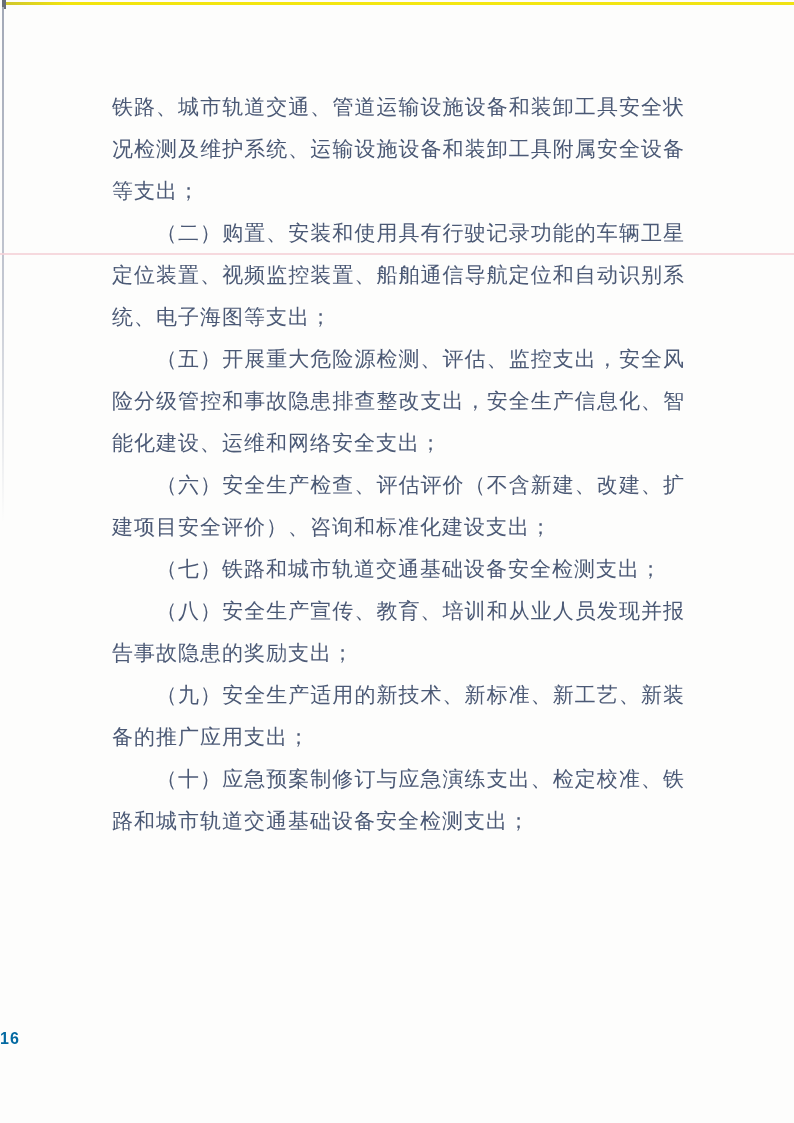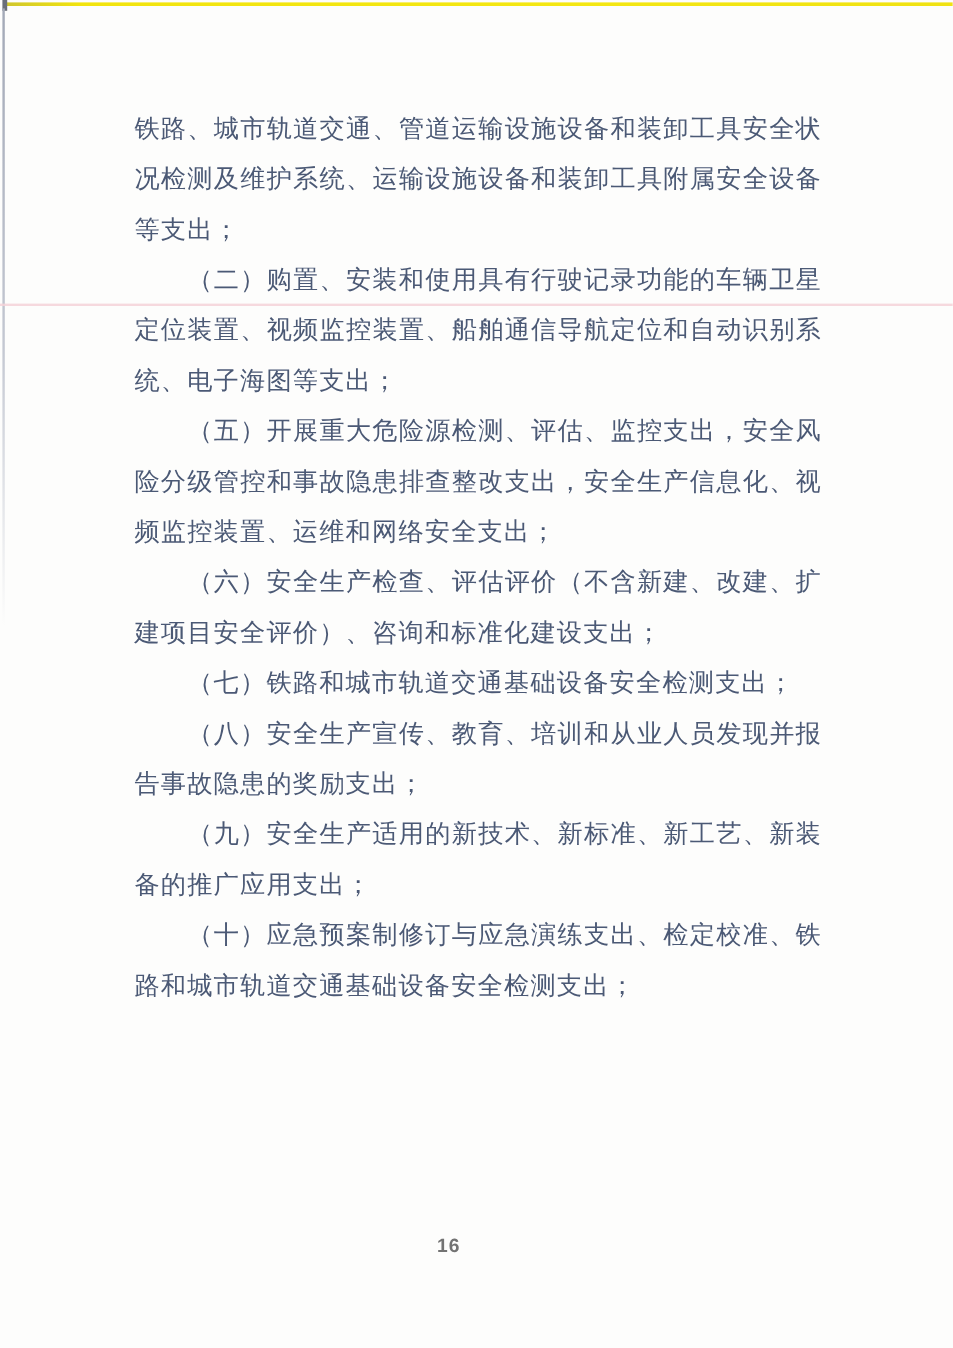--- a/index.html
+++ b/index.html
@@ -66,40 +66,40 @@
     text-indent: 44px;
   }
   .para.continuation {
     text-indent: 0;
   }
   .page-number {
     position: absolute;
     top: 1030px;
     left: 0;
     width: 748px;
-    text-align: center;
+    text-align: left;
     font-size: 16px;
     font-weight: bold;
     letter-spacing: 1px;
-    color: #737373;
+    color: #0369a1;
     font-family: "Liberation Sans", "DejaVu Sans", sans-serif;
   }
 </style>
 </head>
 <body>
 
 <div class="top-edge-line"></div>
 <div class="corner-mark"></div>
 <div class="left-edge-line"></div>
 <div class="pink-scan-line"></div>
 
 <div class="text-block">
   <p class="para continuation">铁路、城市轨道交通、管道运输设施设备和装卸工具安全状况检测及维护系统、运输设施设备和装卸工具附属安全设备等支出；</p>
   <p class="para">（二）购置、安装和使用具有行驶记录功能的车辆卫星定位装置、视频监控装置、船舶通信导航定位和自动识别系统、电子海图等支出；</p>
-  <p class="para">（五）开展重大危险源检测、评估、监控支出，安全风险分级管控和事故隐患排查整改支出，安全生产信息化、视频监控装置、运维和网络安全支出；</p>
+  <p class="para">（五）开展重大危险源检测、评估、监控支出，安全风险分级管控和事故隐患排查整改支出，安全生产信息化、智能化建设、运维和网络安全支出；</p>
   <p class="para">（六）安全生产检查、评估评价（不含新建、改建、扩建项目安全评价）、咨询和标准化建设支出；</p>
   <p class="para">（七）铁路和城市轨道交通基础设备安全检测支出；</p>
   <p class="para">（八）安全生产宣传、教育、培训和从业人员发现并报告事故隐患的奖励支出；</p>
   <p class="para">（九）安全生产适用的新技术、新标准、新工艺、新装备的推广应用支出；</p>
   <p class="para">（十）应急预案制修订与应急演练支出、检定校准、铁路和城市轨道交通基础设备安全检测支出；</p>
 </div>
 
 <div class="page-number">16</div>
 
 </body></html>

